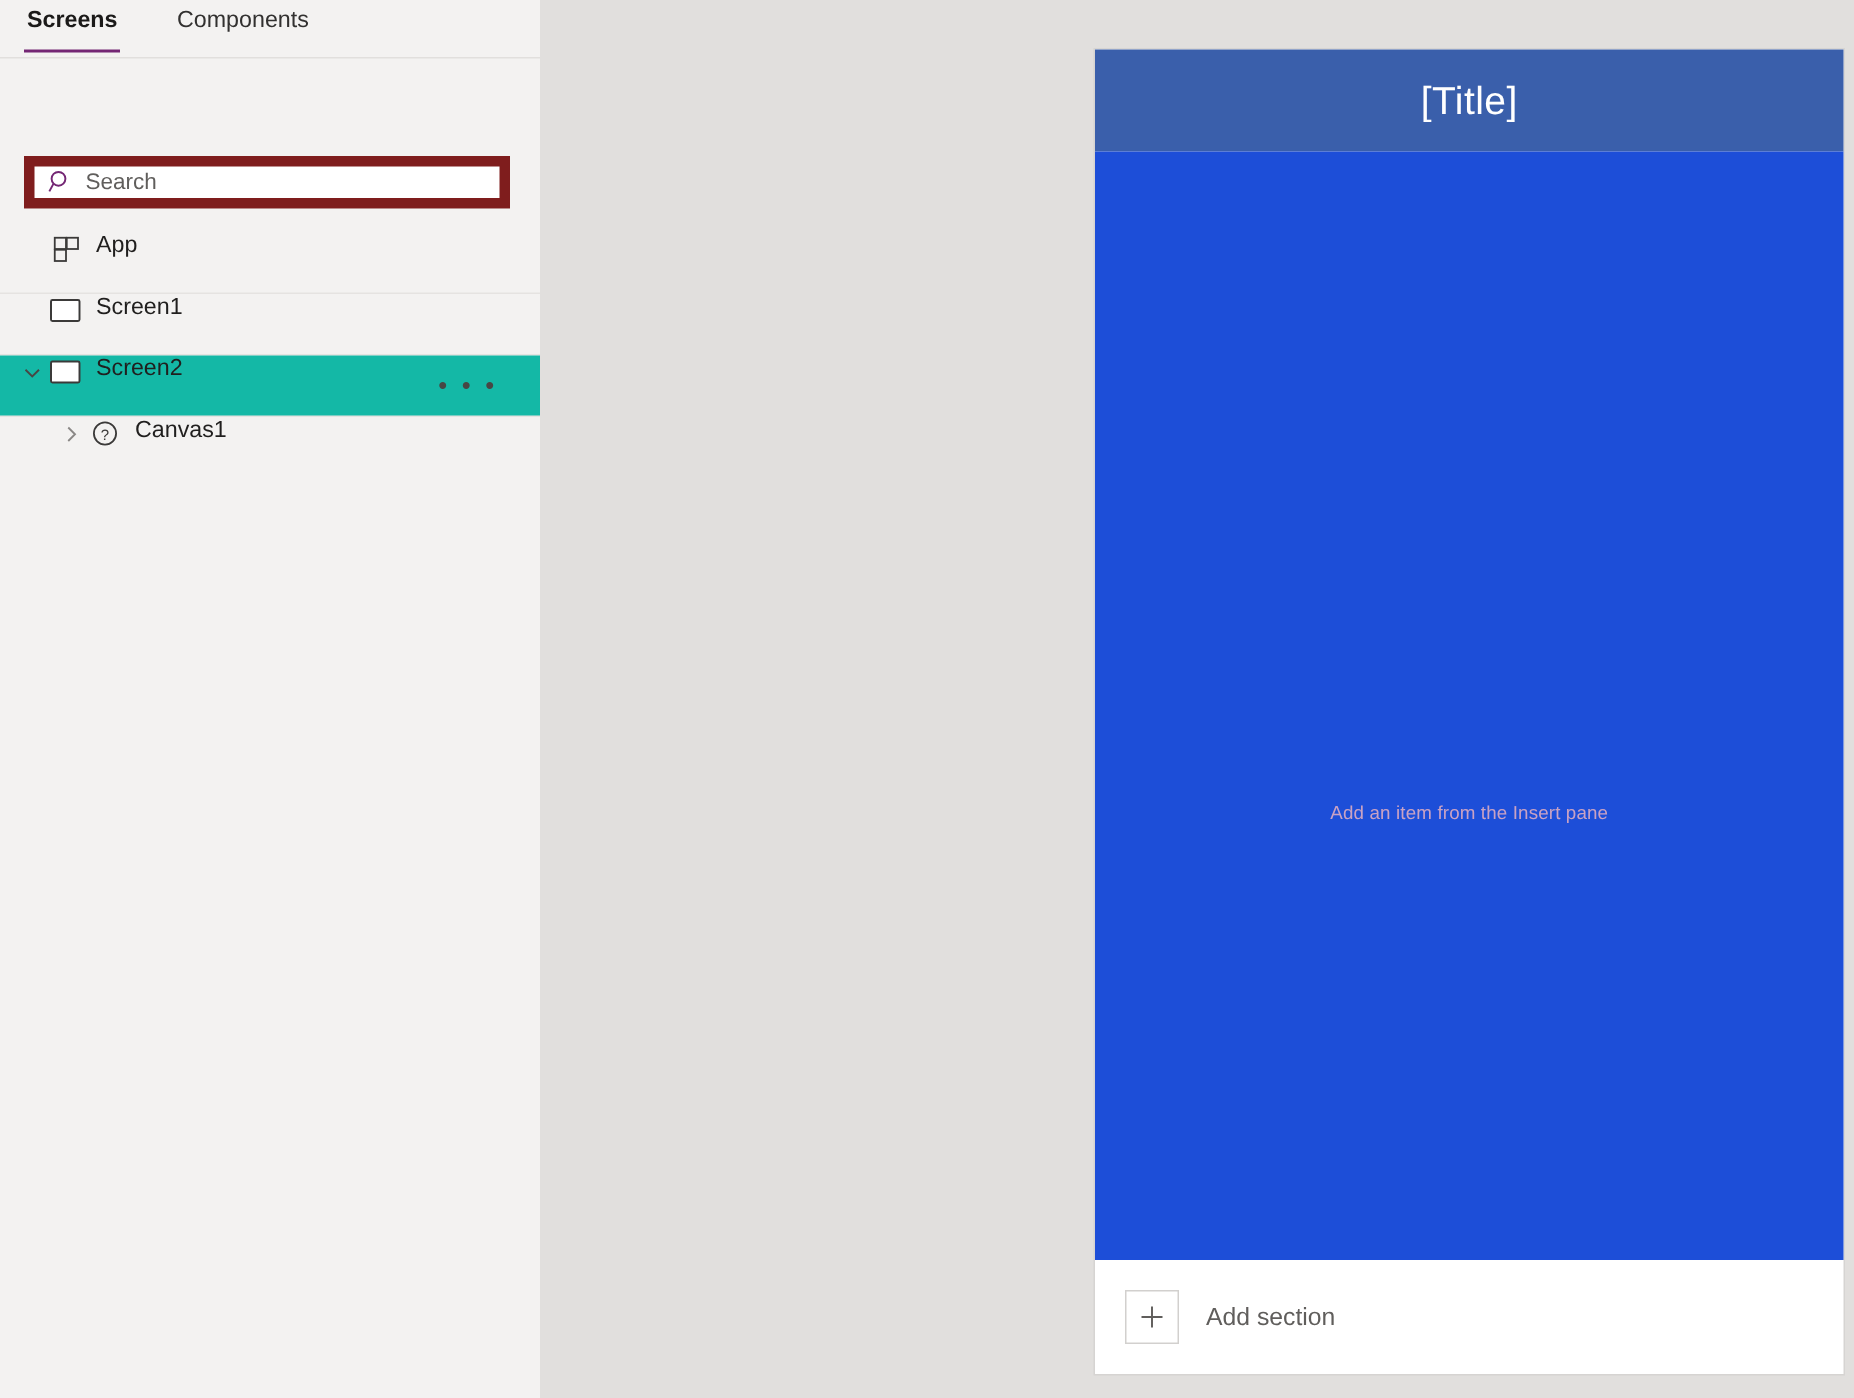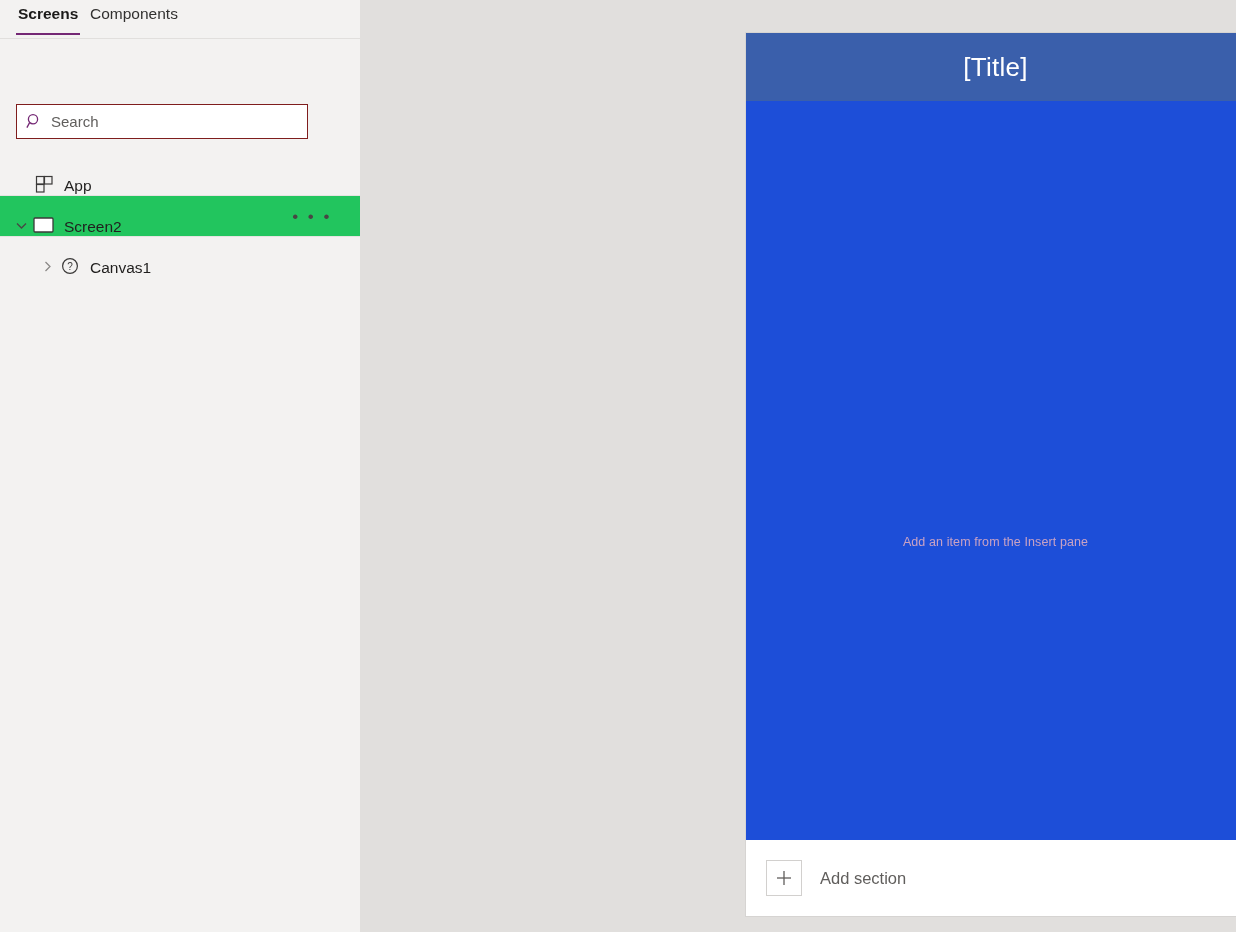--- a/index.html
+++ b/index.html
@@ -74,31 +74,31 @@
   .tab.active::after {
     content: "";
     position: absolute;
     left: 0;
     right: 0;
     bottom: 3px;
     height: 2px;
     background: #742774;
   }
   #tab-screens { left: 16px; }
-  #tab-components { left: 88px; }
+  #tab-components { left: 116px; }
 
   
   #search-wrap {
     position: absolute;
     left: 16px;
     top: 104px;
-    width: 292px;
+    width: 324px;
     height: 35px;
     background: #ffffff;
-    border: 1px solid #7f1d1d;
+    border: 7px solid #7f1d1d;
     box-sizing: border-box;
     display: flex;
     align-items: center;
     cursor: text;
   }
   #search-icon {
     width: 34px;
     display: flex;
     align-items: center;
     justify-content: center;
@@ -120,27 +120,27 @@
   #tree-list {
     position: absolute;
     left: 0;
     top: 155px;
     width: 360px;
   }
   .tree-row {
     position: relative;
     height: 41px;
     display: flex;
-    align-items: flex-end;
+    align-items: flex-start;
     box-sizing: border-box;
     cursor: pointer;
     border-bottom: 1px solid transparent;
   }
   .tree-row.divider { border-bottom: 1px solid #e5e3e1; }
-  .tree-row.selected { background: #22c55e; }
+  .tree-row.selected { background: #14b8a6; }
   .chev {
     width: 22px;
     height: 22px;
     flex: 0 0 auto;
     display: flex;
     align-items: center;
     justify-content: center;
     cursor: pointer;
   }
   .chev.empty { visibility: hidden; }
@@ -174,21 +174,20 @@
   .lvl1 { padding-left: 36px; }
 
   
   #canvas-area {
     position: absolute;
     left: 360px;
     top: 0;
     right: 0;
     bottom: 0;
     background: #e1dfdd;
-    margin-left: 16px;
   }
   #app-canvas {
     position: absolute;
     left: 370px;   
     top: 33px;
     width: 499px;  
     height: 883px;
     background: #ffffff;
     box-shadow: 0 0 0 1px #d6d4d2;
     box-sizing: border-box;
@@ -279,20 +278,29 @@
       <span class="row-icon">
         <svg width="19" height="19" viewBox="0 0 19 19" aria-hidden="true">
           <rect x="1.5" y="1.5" width="7.5" height="7.5" fill="none" stroke="#3b3a39" stroke-width="1.2"></rect>
           <rect x="9.5" y="1.5" width="7.5" height="7.5" fill="none" stroke="#3b3a39" stroke-width="1.2"></rect>
           <rect x="1.5" y="9.5" width="7.5" height="7.5" fill="none" stroke="#3b3a39" stroke-width="1.2"></rect>
         </svg>
       </span>
       <span class="row-label">App</span>
     </div>
 
+    <div class="tree-row lvl0 divider">
+      <span class="chev empty"></span>
+      <span class="row-icon">
+        <svg width="22" height="18" viewBox="0 0 22 18" aria-hidden="true">
+          <rect x="1" y="2" width="19" height="14" rx="1" fill="#ffffff" stroke="#3b3a39" stroke-width="1.3"></rect>
+        </svg>
+      </span>
+      <span class="row-label">Screen1</span>
+    </div>
 
     <div class="tree-row lvl0 divider selected">
       <span class="chev">
         <svg width="13" height="13" viewBox="0 0 13 13" aria-hidden="true">
           <polyline points="2,4.5 6.5,9 11,4.5" fill="none" stroke="#484644" stroke-width="1.25"></polyline>
         </svg>
       </span>
       <span class="row-icon">
         <svg width="22" height="18" viewBox="0 0 22 18" aria-hidden="true">
           <rect x="1" y="2" width="19" height="14" rx="1" fill="#ffffff" stroke="#3b3a39" stroke-width="1.3"></rect>

